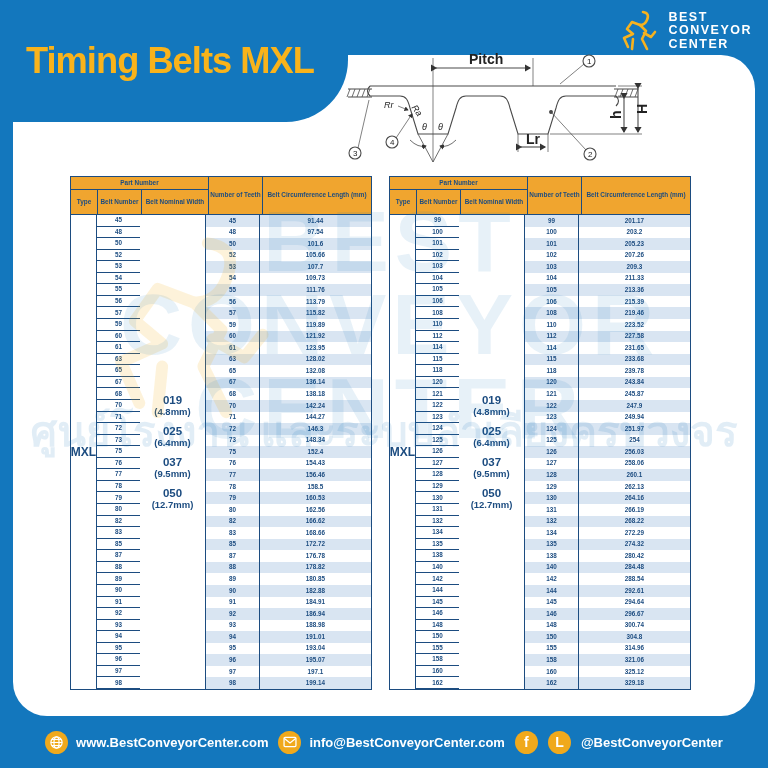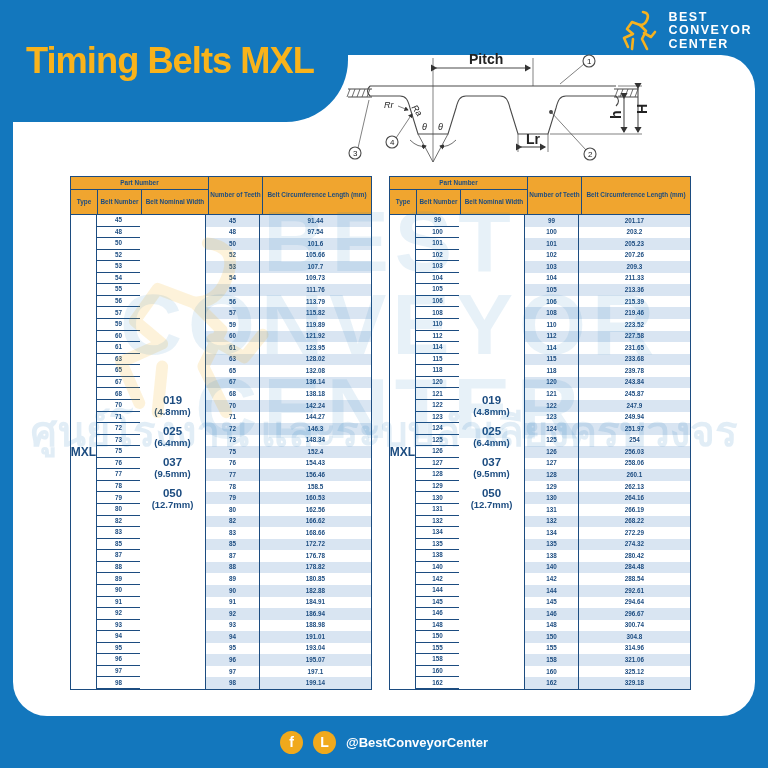--- a/index.html
+++ b/index.html
@@ -469,20 +469,39 @@
   </svg>
   <div class="wm-big">
     <div>BEST</div>
     <div>CONVEYOR</div>
     <div>CENTER</div>
   </div>
   <div class="wm-thai">ศูนย์โรงงาน และระบบลำเลียงครบวงจร</div>
 </div>
 
 <div class="footer">
+  <div class="f-item">
+    <div class="f-ico">
+      <svg width="15" height="15" viewBox="0 0 20 20" fill="none" stroke="#fff" stroke-width="1.6">
+        <circle cx="10" cy="10" r="7.5"></circle>
+          <ellipse cx="10" cy="10" rx="3.4" ry="7.5"></ellipse>
+        <path d="M2.5 10 H17.5 M3.6 6 H16.4 M3.6 14 H16.4"></path>
+      </svg>
+    </div>
+    <span class="f-text">www.BestConveyorCenter.com</span>
+  </div>
+  <div class="f-item">
+    <div class="f-ico">
+      <svg width="14" height="12" viewBox="0 0 20 16" fill="none" stroke="#fff" stroke-width="1.8">
+        <rect x="1.5" y="1.5" width="17" height="13" rx="1.5"></rect>
+        <path d="M2 3 L10 9.5 L18 3"></path>
+      </svg>
+    </div>
+    <span class="f-text">info@BestConveyorCenter.com</span>
+  </div>
   <div class="f-ico">
     <span>f</span>
   </div>
   <div class="f-ico">
     <span>L</span>
   </div>
   <span class="f-text">@BestConveyorCenter</span>
 </div>
 
 </body></html>

